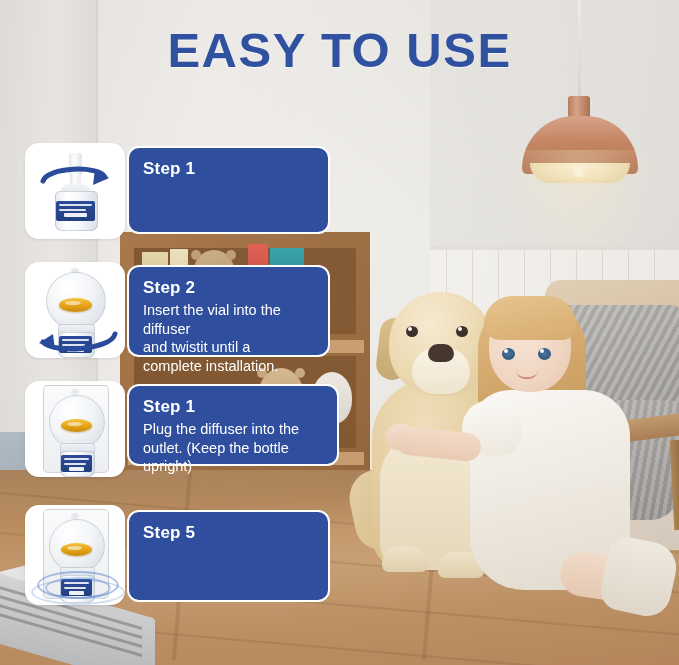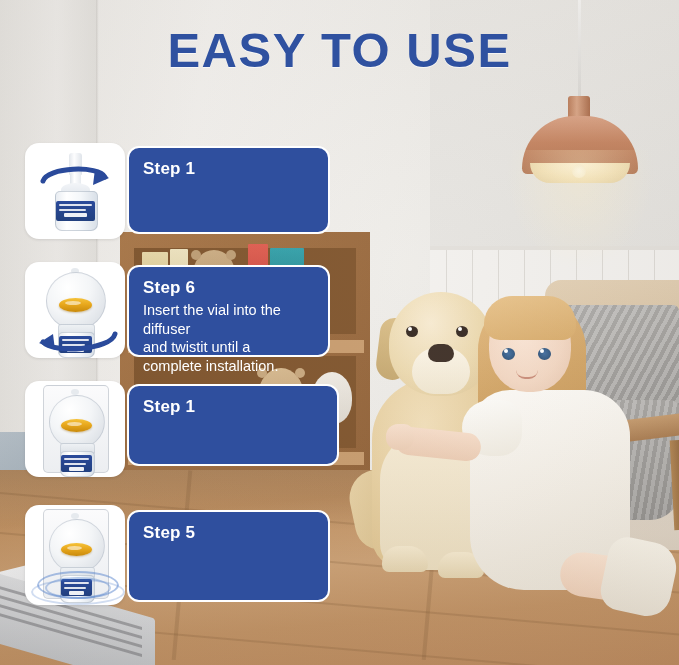--- a/index.html
+++ b/index.html
@@ -609,21 +609,21 @@
             <i></i>
         </div>
         <svg class="swirl" style="left:2px; top:62px;" width="96" height="34" viewBox="0 0 96 34">
           <path d="M88 10 C84 26, 26 30, 16 18" fill="none" stroke="#2a4a9b" stroke-width="5" stroke-linecap="round"></path>
           <path d="M26 10 L12 19 L28 26 Z" fill="#2a4a9b"></path>
         </svg>
       </div>
     </div>
     <div class="card" style="top:3px; width:203px; height:92px;">
       <div class="card-inner">
-        <p class="step-title">Step 6</p>
+        <p class="step-title">Step 2</p>
         <p class="step-desc">Insert the vial into the diffuser
 and twistit until a
 complete installation.</p>
       </div>
     </div>
   </div>
 
   <div class="step-row" style="top:381px;">
     <div class="thumb" style="top:0;">
       <div class="prod">
@@ -637,20 +637,22 @@
         <div class="bottle-label" style="left:36px; top:74px; width:31px; height:17px;">
           <b></b>
             <b style="width:70%"></b>
             <i></i>
         </div>
       </div>
     </div>
     <div class="card" style="top:3px; width:212px; height:82px;">
       <div class="card-inner">
         <p class="step-title">Step 1</p>
+        <p class="step-desc">Plug the diffuser into the
+outlet. (Keep the bottle upright)</p>
       </div>
     </div>
   </div>
 
   <div class="step-row" style="top:505px;">
     <div class="thumb" style="top:0; height:100px;">
       <div class="prod">
         <div class="plug-plate" style="left:18px; top:4px; width:64px; height:88px;"></div>
         <div class="dome-nub" style="left:46px; top:8px; width:8px; height:6px;"></div>
         <div class="dome" style="left:24px; top:14px; width:54px; height:52px;"></div>

